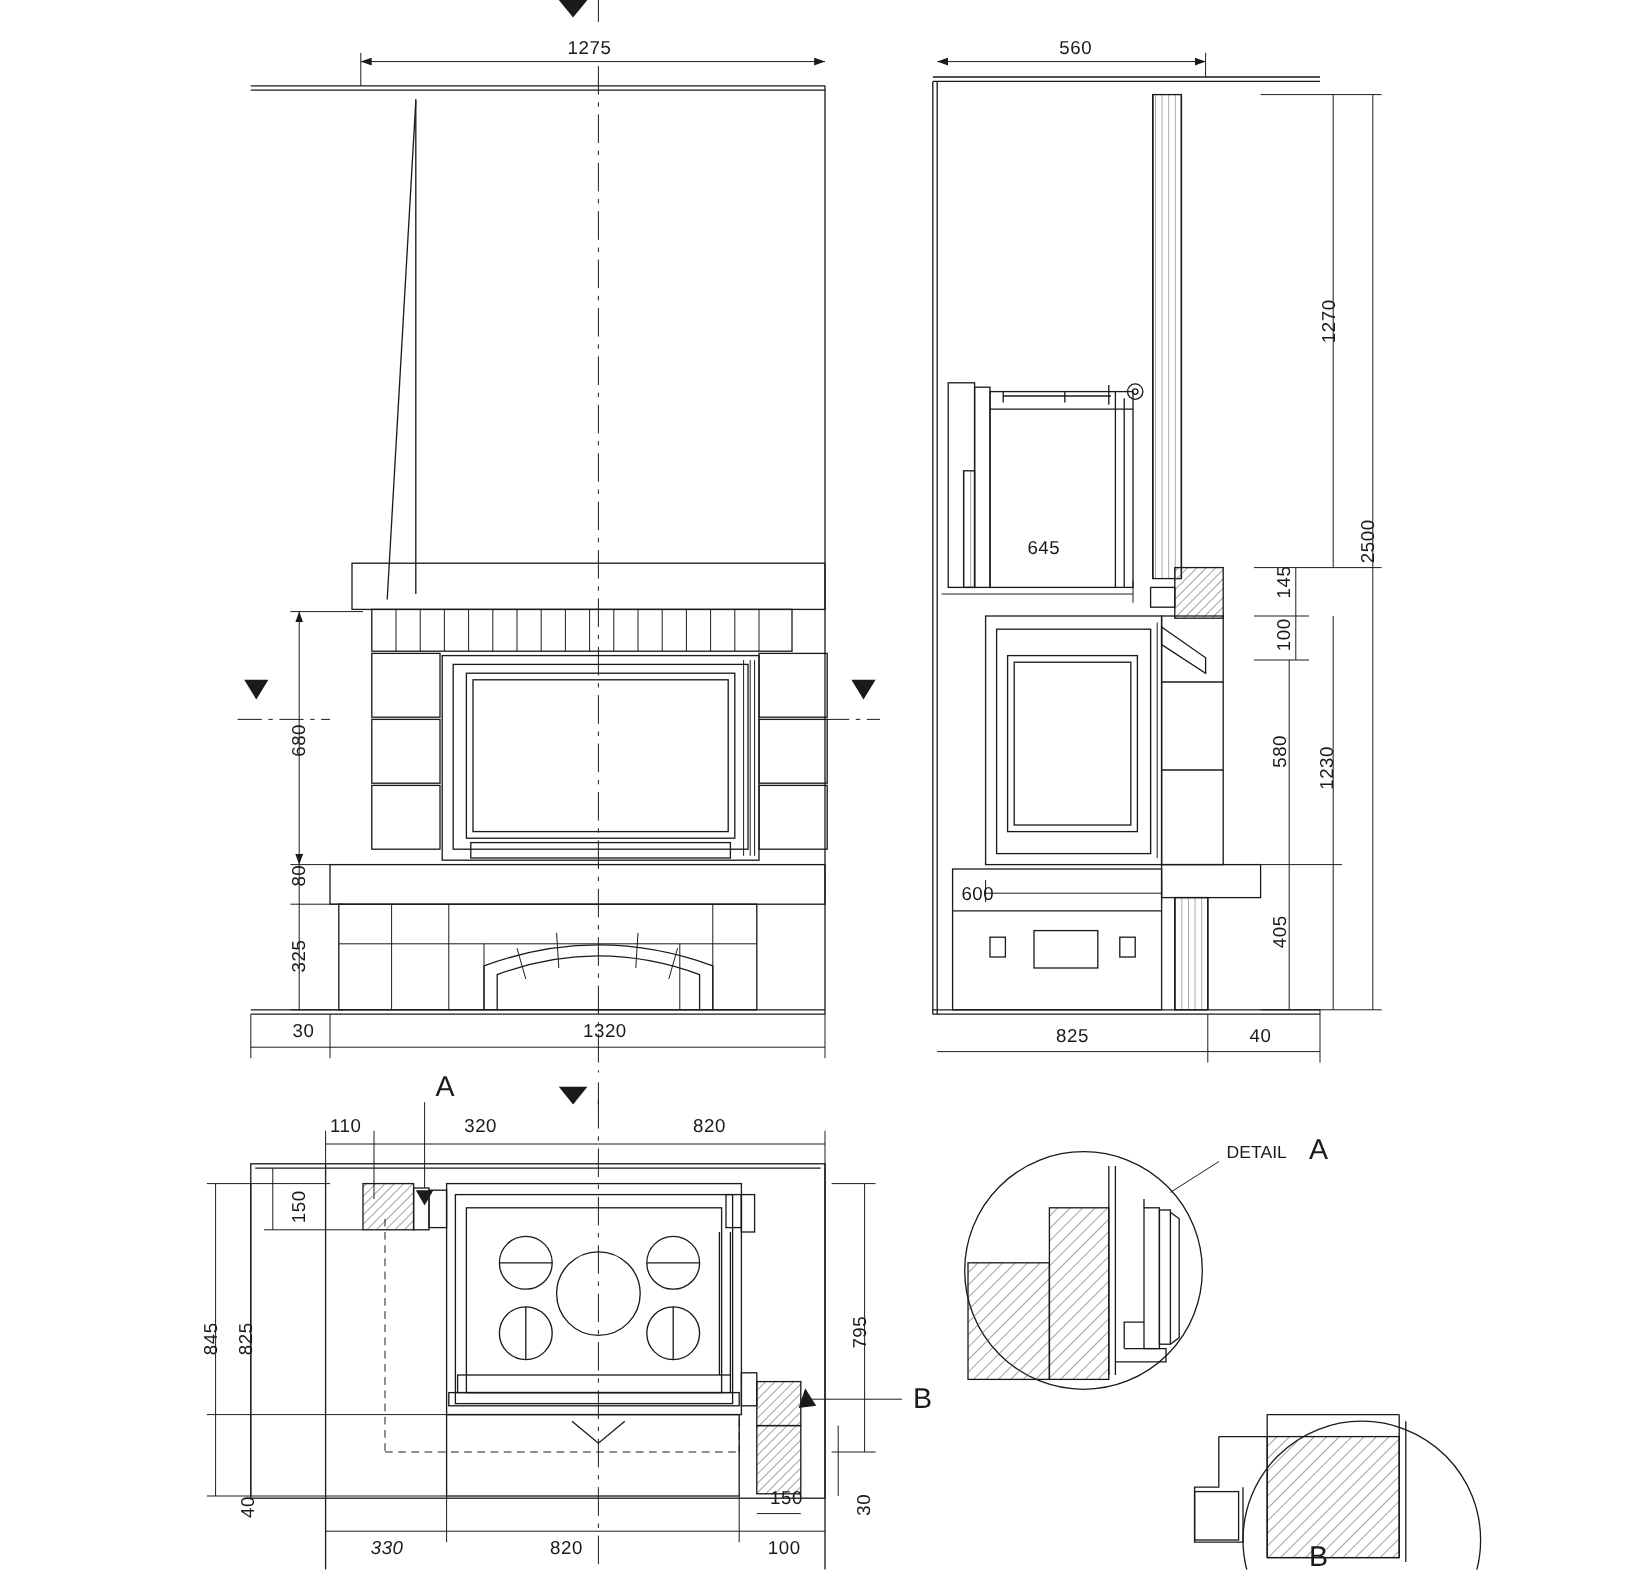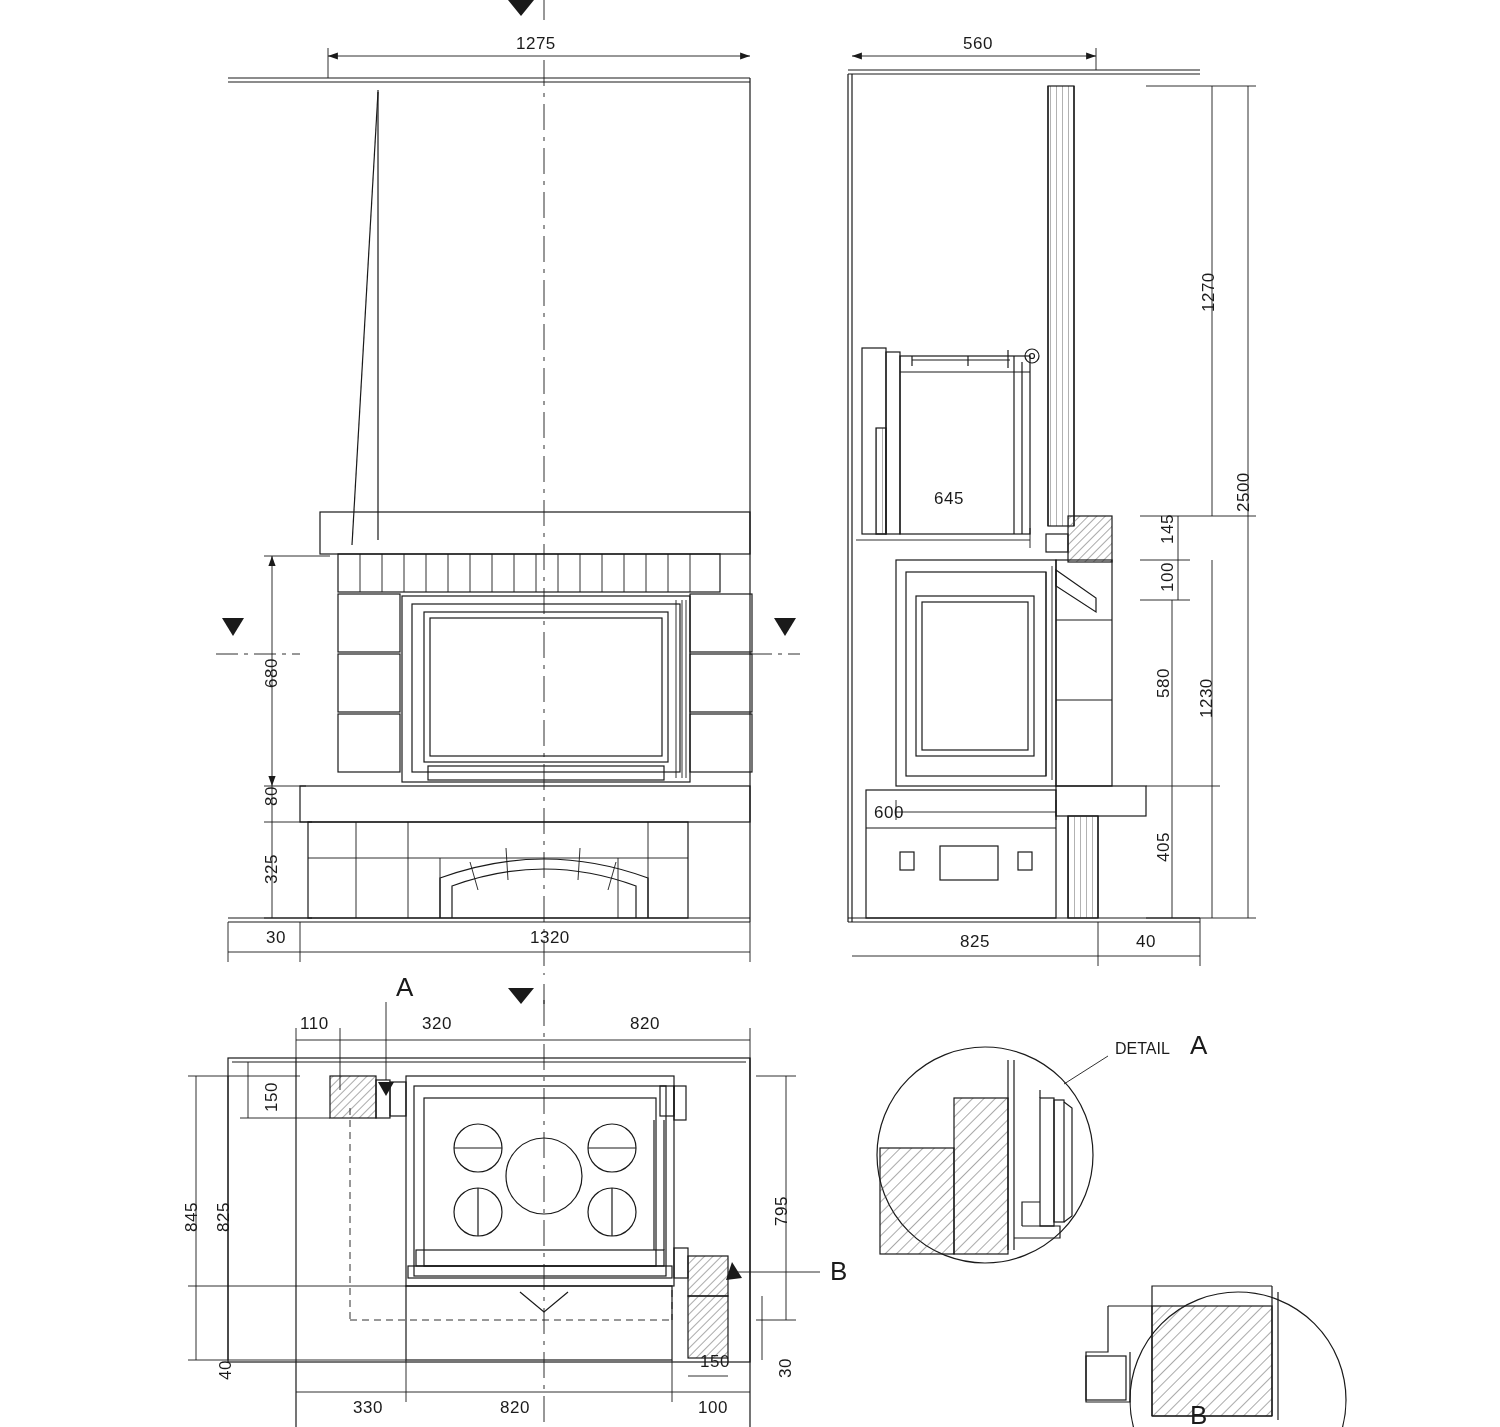--- a/index.html
+++ b/index.html
@@ -400,21 +400,21 @@
   <div class="dim-text" style="left:300px; top:1014px;">110</div>
   <div class="dim-text" style="left:422px; top:1014px;">320</div>
   <div class="dim-text" style="left:630px; top:1014px;">820</div>
   <div class="dim-text vert" style="left:262px; top:1112px;">150</div>
   <div class="dim-text vert" style="left:182px; top:1232px;">845</div>
   <div class="dim-text vert" style="left:214px; top:1232px;">825</div>
   <div class="dim-text vert" style="left:772px; top:1226px;">795</div>
   <div class="dim-text vert" style="left:216px; top:1380px;">40</div>
   <div class="dim-text" style="left:700px; top:1352px;">150</div>
   <div class="dim-text vert" style="left:776px; top:1378px;">30</div>
-  <div class="dim-text" style="left:353px; top:1398px;">330</div>
+  <div class="dim-text" style="left:337px; top:1398px;font-style:italic;">330</div>
   <div class="dim-text" style="left:500px; top:1398px;">820</div>
   <div class="dim-text" style="left:698px; top:1398px;">100</div>
 
   <div class="label-text" style="left:1115px; top:1040px;">DETAIL</div>
   <div class="label-text big" style="left:1190px; top:1030px;">A</div>
   <div class="label-text big" style="left:1190px; top:1400px;">B</div>
   <div class="label-text big" style="left:396px; top:972px;">A</div>
   <div class="label-text big" style="left:830px; top:1256px;">B</div>
 
 </div>

